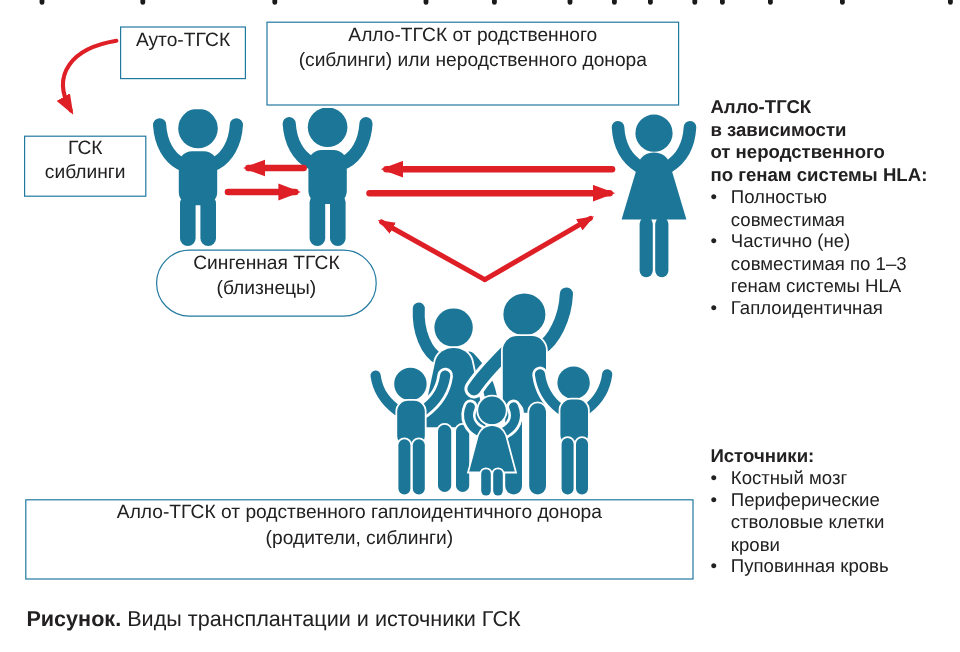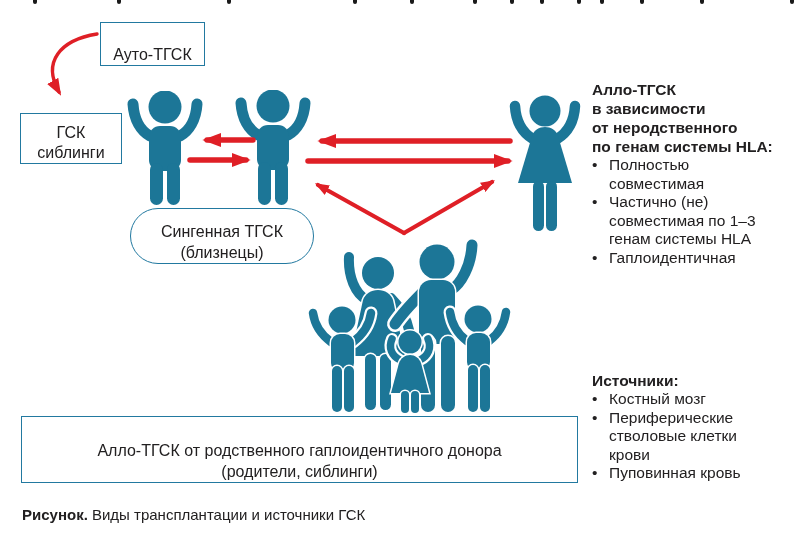--- a/index.html
+++ b/index.html
@@ -5,40 +5,40 @@
   html,body{margin:0;padding:0;background:#fff;}
   .canvas{
     position:relative;width:800px;height:543px;background:#fff;overflow:hidden;
     font-family:"Liberation Sans", sans-serif;color:var(--text,#222021);
   }
   
   .artifact{position:absolute;top:0;height:4px;width:4px;background:#1a1a1a;border-radius:0 0 2px 2px;}
   
   .dbox{
     position:absolute;border:1.6px solid var(--border,#2279a0);background:#fff;
-    display:flex;flex-direction:column;justify-content:flex-end;align-items:center;
+    display:flex;flex-direction:column;justify-content:flex-start;align-items:center;
     text-align:center;font-size:16px;line-height:21px;color:var(--text,#222021);
     box-sizing:border-box;
   }
   .dbox div{white-space:nowrap;}
   
   .layer{position:absolute;}
   .person-fill{fill:var(--teal,#1c7697);}
   .person-stroke{stroke:var(--teal,#1c7697);fill:none;stroke-linecap:round;}
   .sep-stroke{stroke:#fff;fill:none;stroke-linecap:round;}
   .sep-fill{fill:var(--teal,#1c7697);stroke:#fff;stroke-width:3;paint-order:stroke;}
   .arrow{stroke:var(--red,#df1f26);fill:none;stroke-linecap:round;}
   .arrowhead{fill:var(--red,#df1f26);}
   
   .sideblock{position:absolute;font-size:15.5px;line-height:18.5px;color:var(--text,#222021);}
   .sideblock .hd{font-weight:bold;line-height:19px;}
   .bullet-item{display:flex;align-items:flex-start;}
   .bullet-item .dot{width:17px;flex:0 0 17px;}
   
-  .caption{position:absolute;font-size:15px;color:var(--text,#222021);}
+  .caption{position:absolute;font-size:18px;color:var(--text,#222021);}
   .caption .b{font-weight:bold;}
 </style>
 </head>
 <body>
 
 <div class="canvas">
 
   <div id="artifact-row">
       <span class="artifact" style="left: 33px;"></span>
       <span class="artifact" style="left: 117px;"></span>
@@ -57,20 +57,24 @@
 
   <div class="dbox" style="left:100px;top:22px;width:105px;height:44px;">
     <div>Ауто-ТГСК</div>
   </div>
 
   <div class="dbox" style="left:20px;top:113px;width:102px;height:51px;line-height:20px;">
     <div>ГСК</div>
     <div>сиблинги</div>
   </div>
 
+  <div class="dbox" style="left:222px;top:18px;width:344px;height:70px;">
+    <div>Алло-ТГСК от родственного</div>
+    <div>(сиблинги) или неродственного донора</div>
+  </div>
 
   <div class="dbox" style="left:130px;top:208px;width:184px;height:56px;border-radius:28px;">
     <div>Сингенная ТГСК</div>
     <div>(близнецы)</div>
   </div>
 
   <div class="dbox" style="left:21px;top:416px;width:557px;height:67px;">
     <div>Алло-ТГСК от родственного гаплоидентичного донора</div>
     <div>(родители, сиблинги)</div>
   </div>

